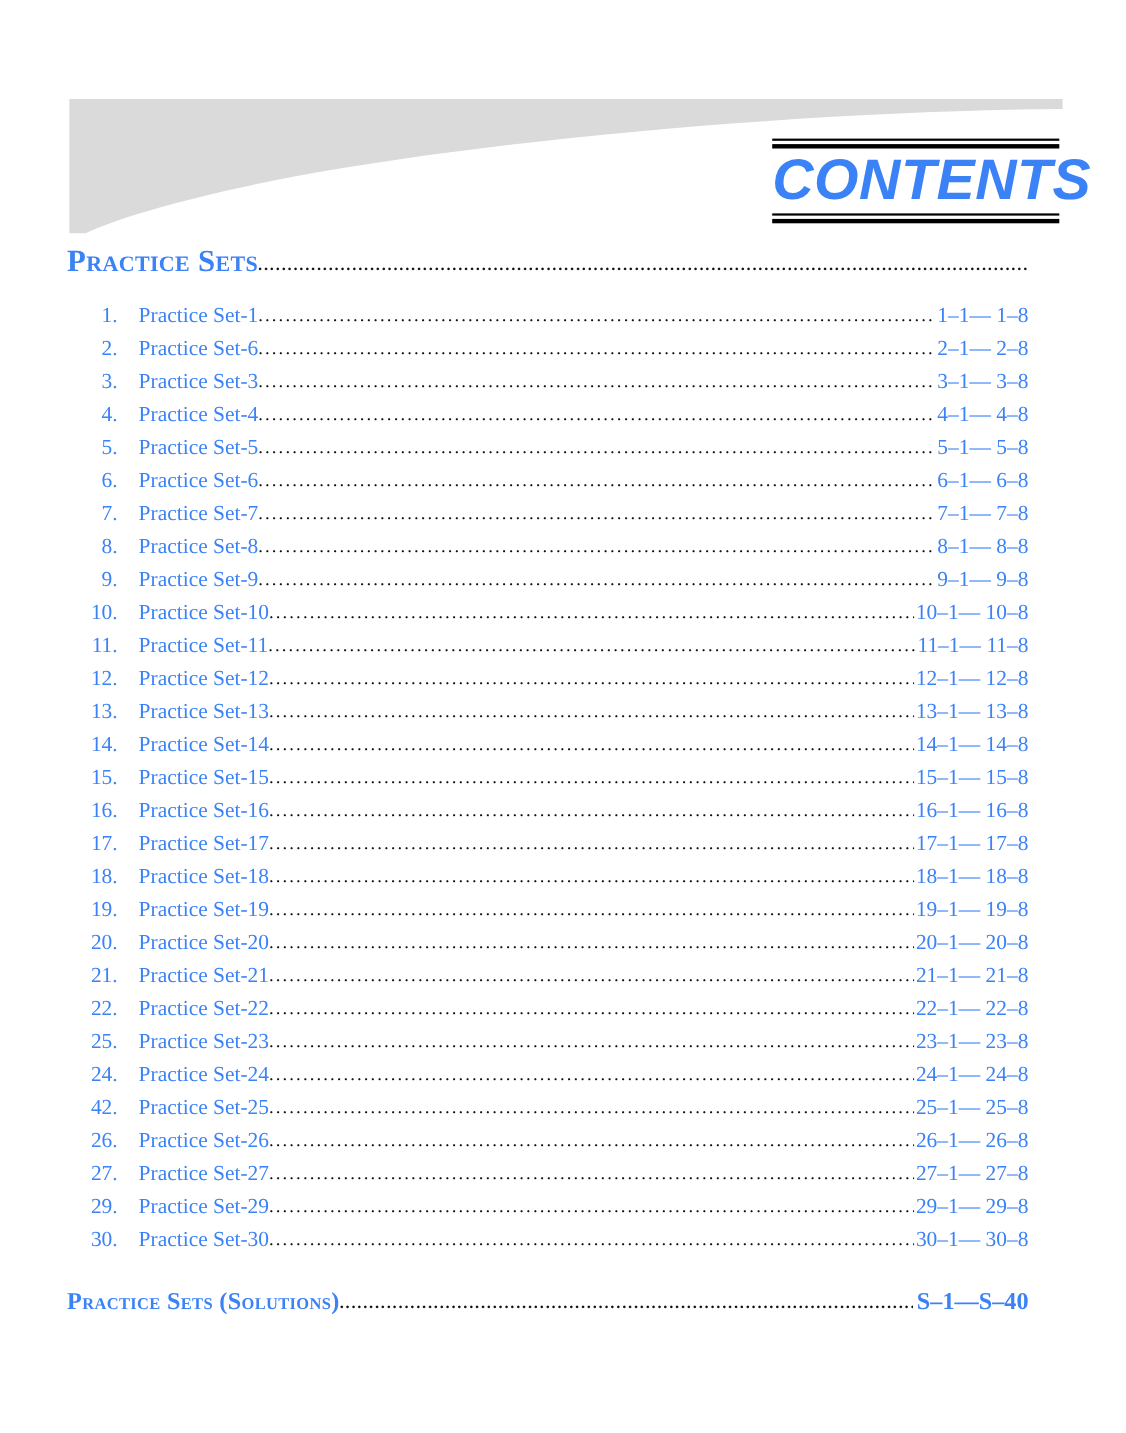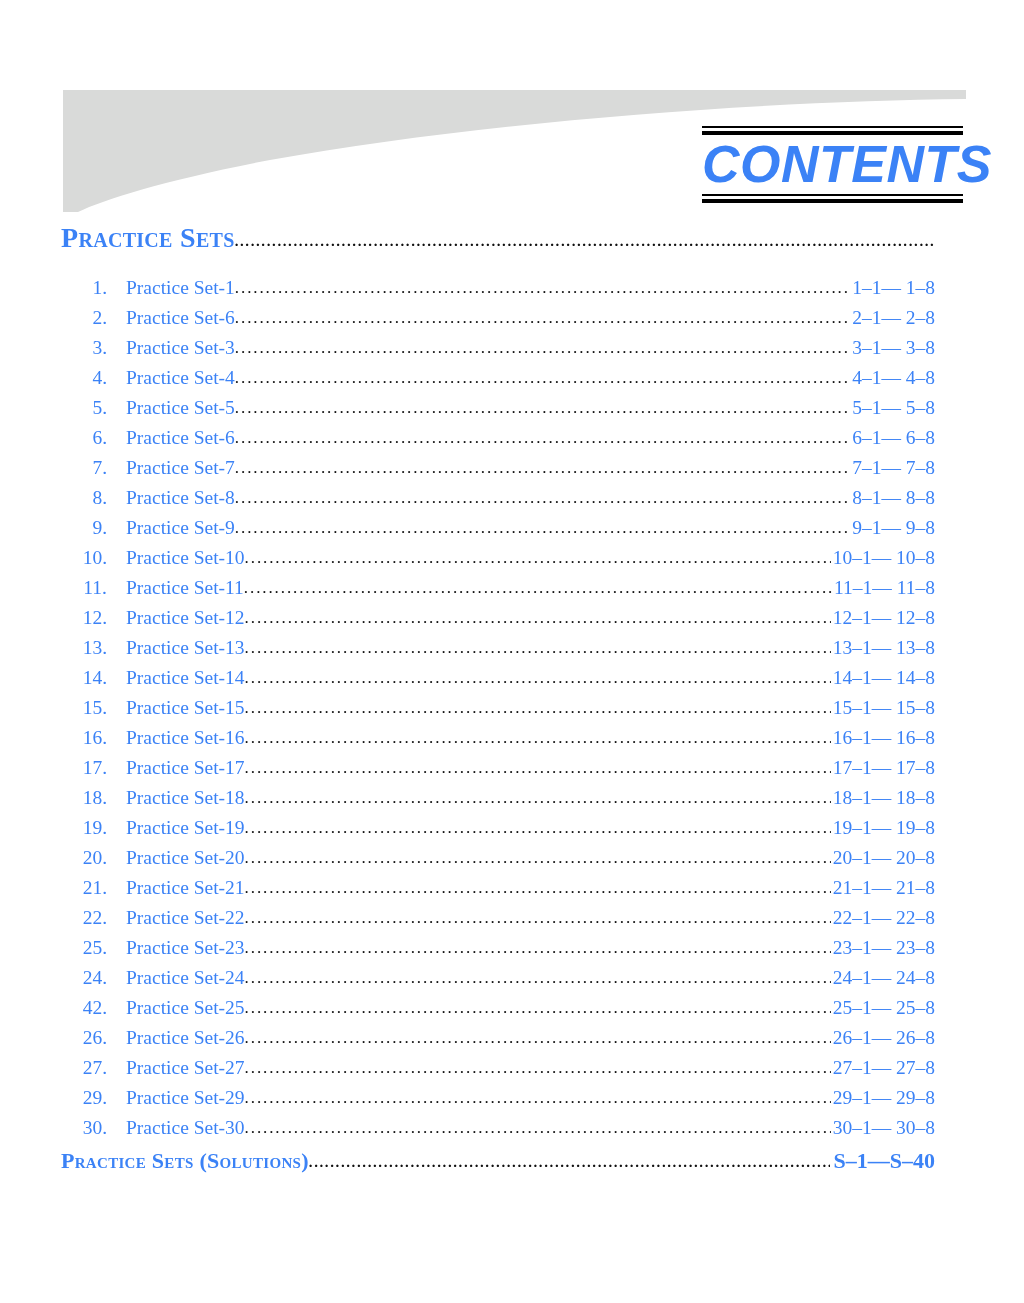--- a/index.html
+++ b/index.html
@@ -141,21 +141,21 @@
     margin-top: 14px;
   }
 
   
   .entry-final {
     font-size: 22px;
     font-weight: bold;
     font-variant: small-caps;
     margin-top: 15px;
   }
-  .entry-final .label { white-space: nowrap; letter-spacing: 0.3px; }
+  .entry-final .label { white-space: nowrap; letter-spacing: 0.3px; margin-top: 22px; }
   .entry-final .pageref {
     white-space: nowrap;
     font-variant: normal;
     padding-left: 4px;
   }
   .entry-final .leader { letter-spacing: 1.6px; font-size: 15px; }
 </style>
 </head>
 <body>
 

